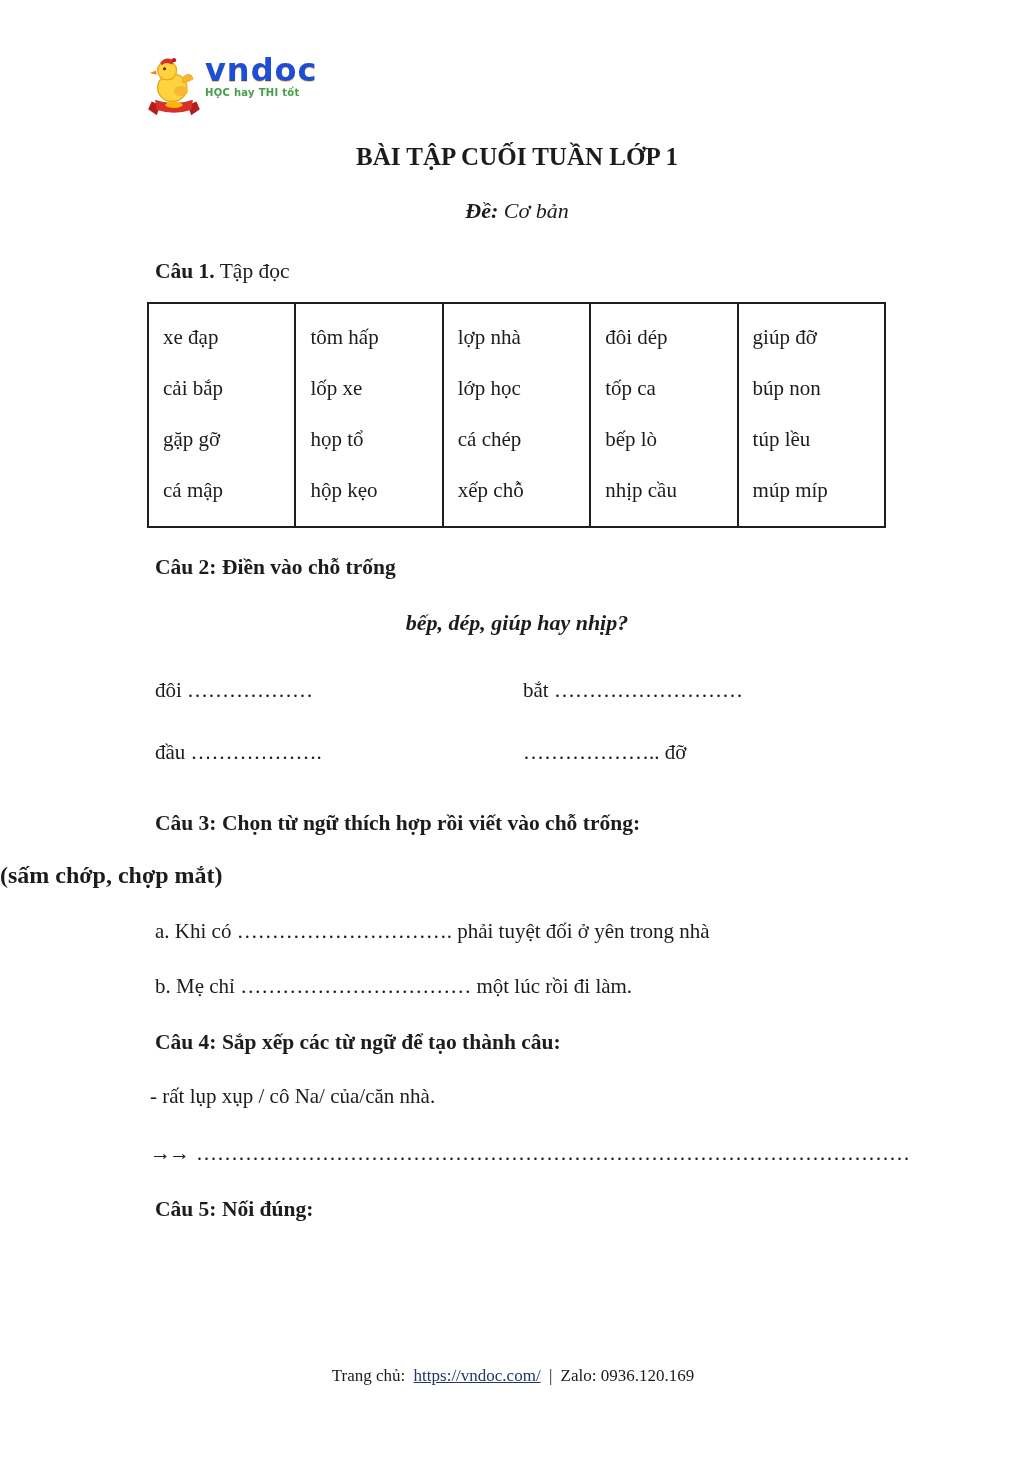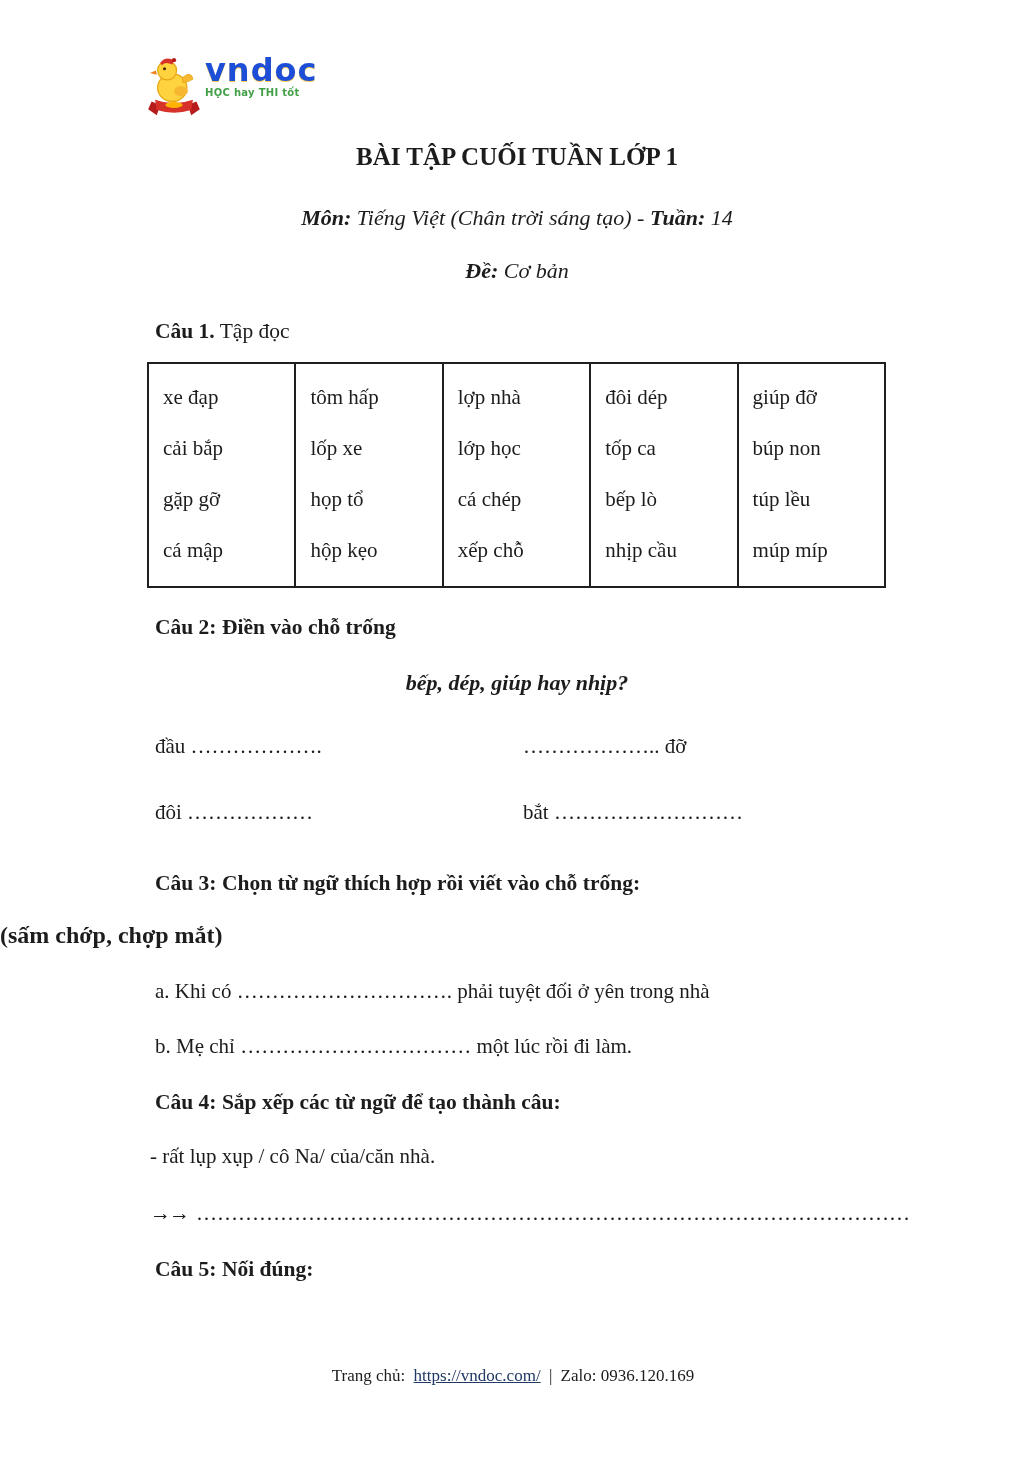--- a/index.html
+++ b/index.html
@@ -87,26 +87,20 @@
       <path d="M40 26 Q50 18 52 28 Q46 32 40 32 Z" fill="#f7b731" stroke="#e6a817" stroke-width="1"></path>
     </svg>
     <div class="logo-text">
       <div class="brand">vndoc</div>
       <div class="tagline">HỌC hay THI tốt</div>
     </div>
   </div>
 
   <h1 class="title">BÀI TẬP CUỐI TUẦN LỚP 1</h1>
 
-  <p class="subtitle">
-    <span class="bi">Môn:</span>
-    <span>Tiếng Việt (Chân trời sáng tạo) -</span>
-    <span class="bi">Tuần:</span>
-    <span>14</span>
-  </p>
 
   <p class="examline">
     <span class="bi">Đề:</span>
     <span>Cơ bản</span>
   </p>
 
   <p class="qhead mt-c1" style="margin-top:30px;">
     <span class="b">Câu 1.</span>
     <span>Tập đọc</span>
   </p>
@@ -148,39 +142,39 @@
   </tbody>
     </table>
 
   <p class="qhead bold-all" style="margin-top:24px;">
     <span class="b">Câu 2:</span>
     <span>Điền vào chỗ trống</span>
   </p>
 
   <p class="word-bank">bếp, dép, giúp hay nhịp?</p>
 
+  <div class="blank-row r1">
+    <div class="blank-left">
+      <span>đôi</span>
+      <span>………………</span>
+    </div>
+    <div>
+      <span>bắt</span>
+      <span>………………………</span>
+    </div>
+  </div>
+
   <div class="blank-row r2">
     <div class="blank-left">
       <span>đầu</span>
       <span>……………….</span>
     </div>
     <div>
       <span>………………..</span>
       <span>đỡ</span>
-    </div>
-  </div>
-
-  <div class="blank-row r1">
-    <div class="blank-left">
-      <span>đôi</span>
-      <span>………………</span>
-    </div>
-    <div>
-      <span>bắt</span>
-      <span>………………………</span>
     </div>
   </div>
 
   <p class="qhead bold-all" style="margin-top:42px;">
     <span class="b">Câu 3:</span>
     <span>Chọn từ ngữ thích hợp rồi viết vào chỗ trống:</span>
   </p>
 
   <p class="word-options">(sấm chớp, chợp mắt)</p>
 

